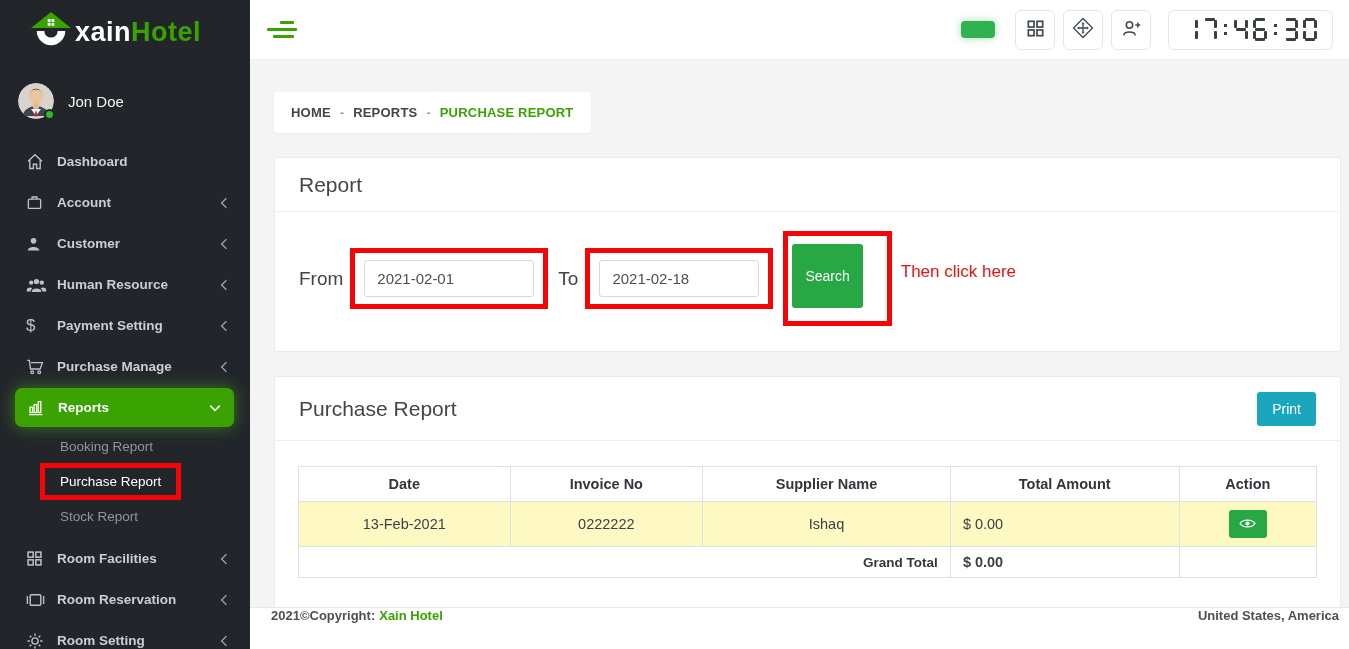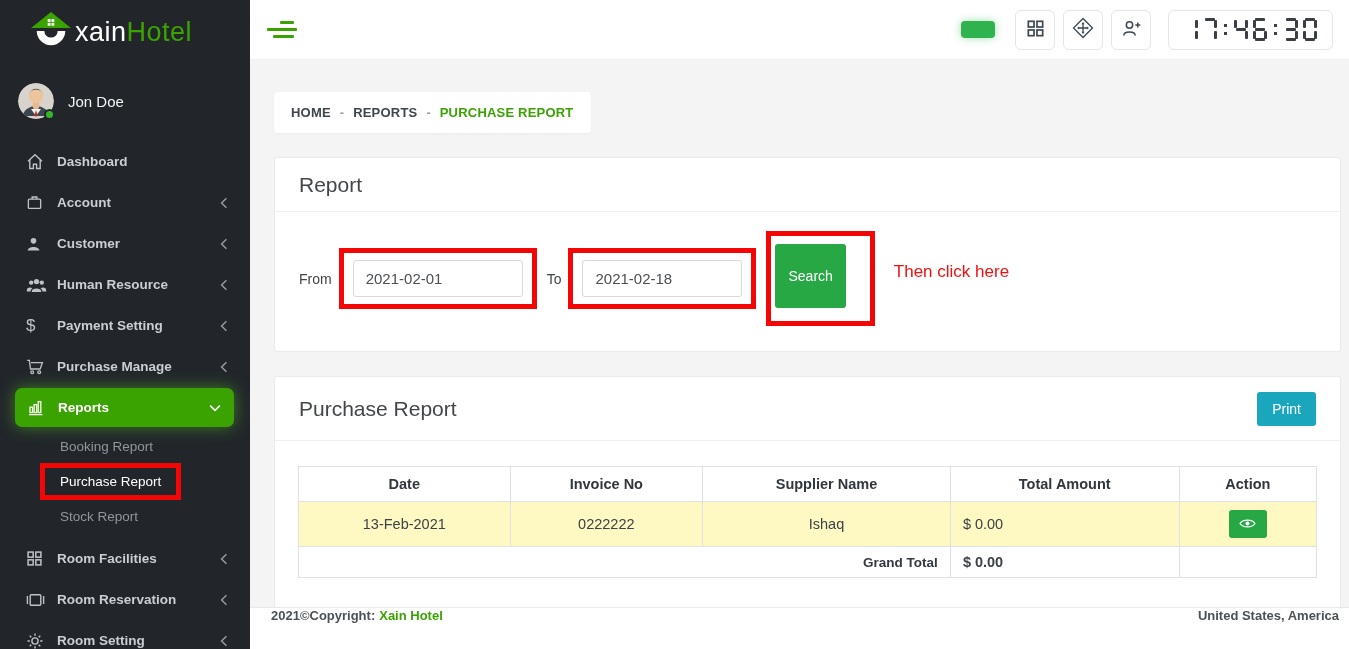--- a/index.html
+++ b/index.html
@@ -7,21 +7,21 @@
     --sidebar-bg:#22262b; --content-bg:#f4f4f4; --border:#e9eaeb; --table-border:#dee2e6;
   }
   *{box-sizing:border-box}
   html,body{margin:0;padding:0}
   body{font-family:"Liberation Sans", sans-serif;}
   .app{position:relative;width:1349px;height:649px;display:flex;background:var(--content-bg);overflow:hidden}
 
   
   .sidebar{width:250px;min-width:250px;height:100%;background:var(--sidebar-bg);color:#c9ced3;overflow:hidden}
   .logo{height:64px;display:flex;align-items:center;padding-left:30px;cursor:pointer}
-  .logo-text{font-size:27px;font-weight:normal;color:#fff;margin-left:3px;letter-spacing:.5px}
+  .logo-text{font-size:27px;font-weight:bold;color:#fff;margin-left:3px;letter-spacing:.5px}
   .logo-text .suffix{color:var(--green)}
   .user{display:flex;align-items:center;gap:14px;padding:19px 0 12px 18px}
   .avatar-wrap{position:relative;width:36px;height:36px}
   .avatar-wrap svg{display:block;border-radius:50%}
   .status-dot{position:absolute;right:-1px;bottom:-1px;width:11px;height:11px;border-radius:50%;background:#35b729;border:2px solid #22262b}
   .user-name{font-size:15px;color:#f2f4f6}
   nav ul{list-style:none;margin:10px 0 0;padding:0}
   .nav-item{height:41px;display:flex;align-items:center;padding:0 22px 0 26px;font-size:13.5px;font-weight:bold;color:#c9ced3;cursor:pointer}
   .nav-icon{width:30px;display:flex;align-items:center;color:#bcc2c8;flex:none}
   .nav-icon svg{display:block}
@@ -67,27 +67,27 @@
   .breadcrumb-row{display:flex;justify-content:flex-start}
   .breadcrumb{background:#fff;border-radius:4px;padding:13px 17px;display:flex;gap:9px;font-size:13px;font-weight:bold;color:#3f454b;box-shadow:0 1px 3px rgba(0,0,0,.04)}
   .breadcrumb .bc-item{cursor:pointer;letter-spacing:.2px}
   .breadcrumb .sep{color:#9aa0a6}
   .breadcrumb .bc-item.active{color:var(--green)}
 
   .card{background:#fff;border:1px solid var(--border);border-radius:3px;margin-top:24px}
   .card-header{padding:15px 24px 14px;border-bottom:1px solid #edeff0;display:flex;align-items:center;justify-content:space-between}
   .card-title{font-size:21px;font-weight:normal;color:#41464b;margin:0}
   .report-body{padding:19px 24px 25px;display:flex;align-items:center}
-  .field-label{font-size:14px;color:#3f454a;margin-right:7px}
+  .field-label{font-size:19px;color:#3f454a;margin-right:7px}
   .red-box{border:5px solid var(--red);padding:7px 9px;display:flex;align-items:center;margin-right:10px}
   .red-box.btn-box{padding:8px 24px 13px 4px;margin-right:0}
   .date-input{width:170px;height:37px;border:1px solid #d6dadd;border-radius:3px;padding:0 12px;font-size:15px;color:#4a5055;font-family:"Liberation Sans",sans-serif;outline:none}
   .date-input.short{width:160px}
   .btn-search{background:var(--success);color:#fff;border:none;border-radius:3px;padding:24px 13px;font-size:14px;cursor:pointer;font-family:"Liberation Sans",sans-serif}
-  .annotation-text{color:#ef1010;font-size:17px;margin-left:19px;position:relative;top:-7px}
+  .annotation-text{color:#ef1010;font-size:17px;margin-left:9px;position:relative;top:-7px}
 
   .btn-print{background:var(--info);color:#fff;border:none;border-radius:3px;padding:9px 15px;font-size:14px;cursor:pointer;font-family:"Liberation Sans",sans-serif}
   .purchase-body{padding:25px 23px 30px}
   table{width:100%;border-collapse:collapse;font-size:14.5px;color:#3c4247}
   th,td{border:1px solid var(--table-border);padding:8px 12px;text-align:center}
   th{font-weight:bold;color:#31373d;padding:9px 12px;background:#fff}
   tbody td{background:#fef9c3}
   td.amount{text-align:left}
   tfoot td{background:#fff;font-weight:bold;padding:7px 12px}
   tfoot .gt-label{text-align:right;font-size:13.5px;color:#33393f}

